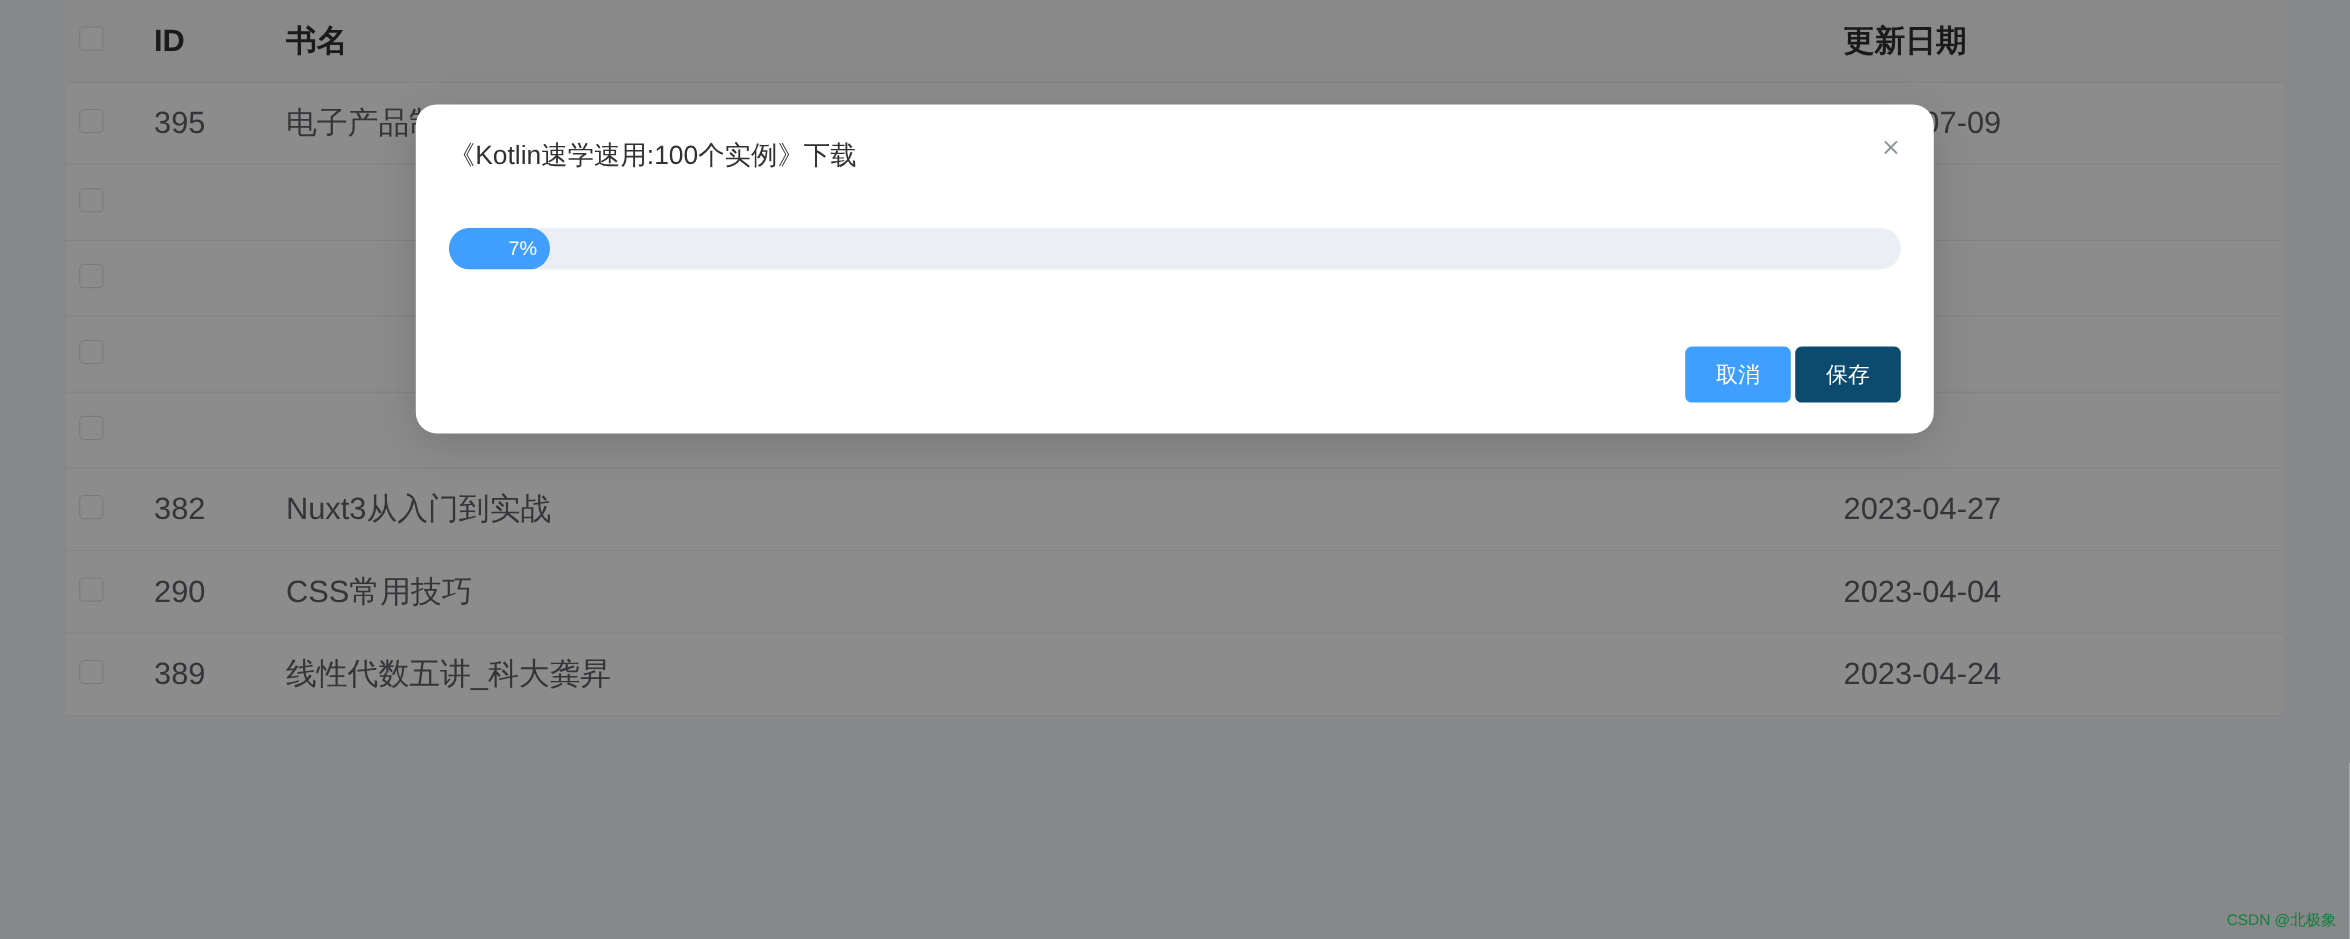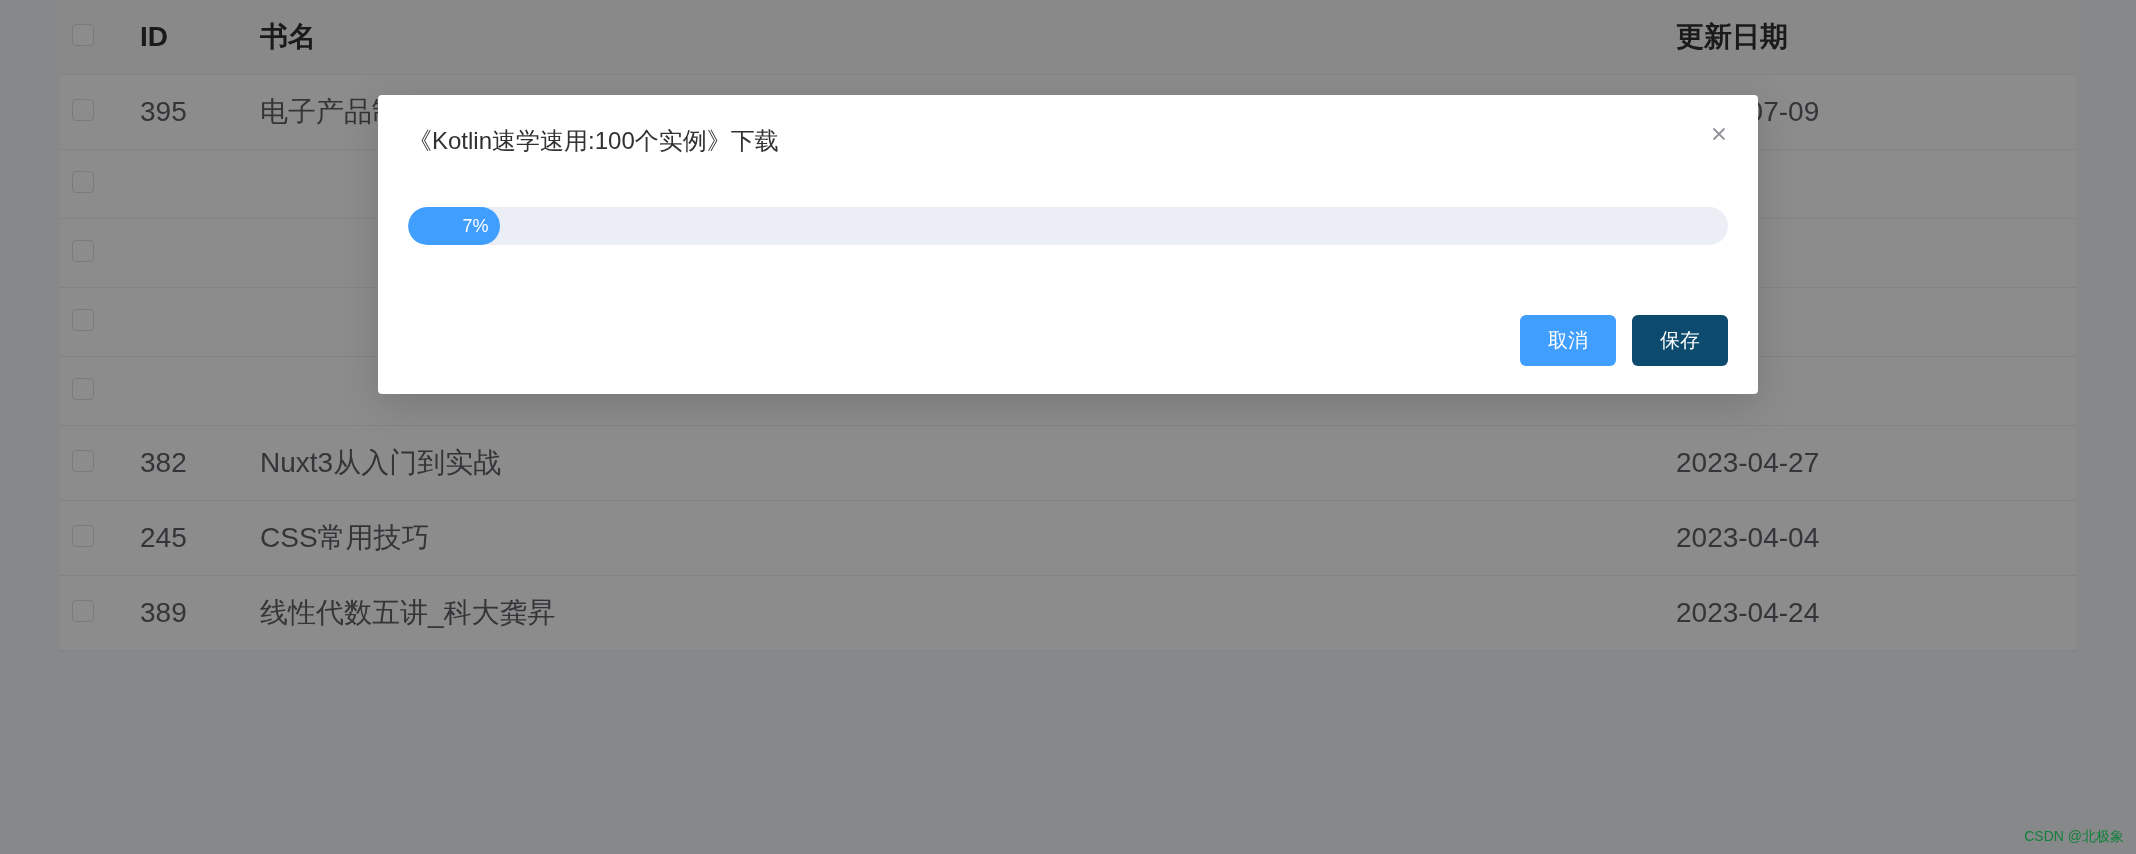--- a/index.html
+++ b/index.html
@@ -58,21 +58,21 @@
       inset: 0;
       background: rgba(0,0,0,0.45);
       display: flex;
       align-items: flex-start;
       justify-content: center;
       padding-top: 95px;
     }
     .dialog {
       width: 1380px;
       background: #fff;
-      border-radius: 4px;
+      border-radius: 19px;
       box-shadow: 0 10px 40px rgba(0,0,0,0.15);
       padding: 30px 30px 28px 30px;
       position: relative;
     }
     .dialog-title {
       font-size: 24px;
       color: #303133;
       font-weight: 500;
       margin-bottom: 50px;
     }
@@ -105,21 +105,21 @@
       align-items: center;
       justify-content: flex-end;
       padding-right: 12px;
       color: #fff;
       font-size: 18px;
       min-width: 60px;
     }
     .dialog-footer {
       display: flex;
       justify-content: flex-end;
-      gap: 16px;
+      gap: 4px;
     }
     .btn {
       padding: 12px 28px;
       border-radius: 6px;
       font-size: 20px;
       border: none;
       cursor: pointer;
       color: #fff;
     }
     .btn-primary {
@@ -182,21 +182,21 @@
         <td></td>
       </tr>
       <tr>
         <td class="col-checkbox"><span class="checkbox"></span></td>
         <td>382</td>
         <td>Nuxt3从入门到实战</td>
         <td>2023-04-27</td>
       </tr>
       <tr>
         <td class="col-checkbox"><span class="checkbox"></span></td>
-        <td>245</td>
+        <td>290</td>
         <td>CSS常用技巧</td>
         <td>2023-04-04</td>
       </tr>
       <tr>
         <td class="col-checkbox"><span class="checkbox"></span></td>
         <td>389</td>
         <td>线性代数五讲_科大龚昇</td>
         <td>2023-04-24</td>
       </tr>
     </tbody>

